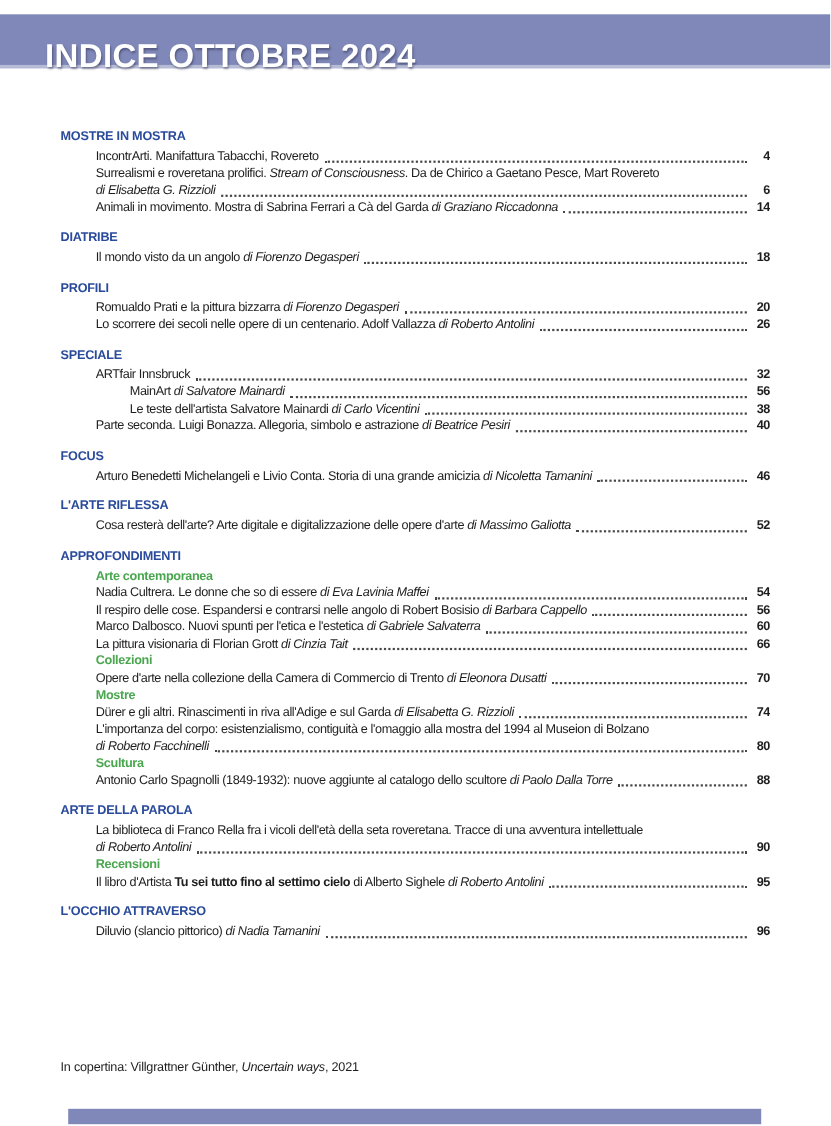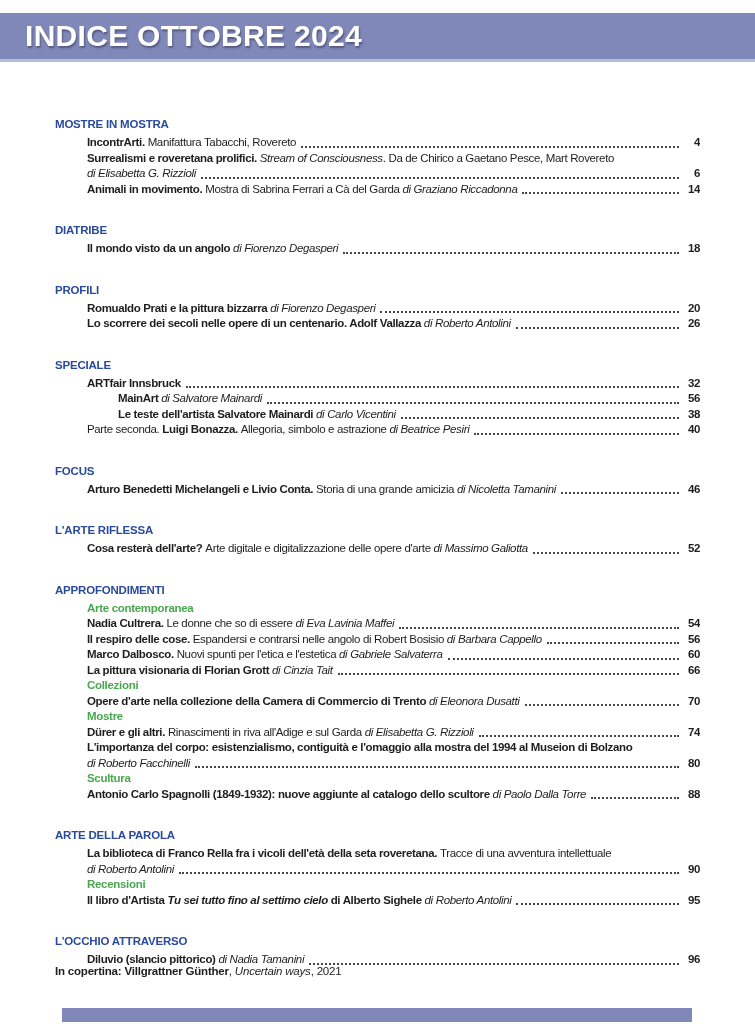--- a/index.html
+++ b/index.html
@@ -15,36 +15,36 @@
   .banner {
     position: absolute;
     top: 13px;
     left: 0;
     width: 100%;
     height: 46px;
     background: var(--banner, #7f88b8);
     border-bottom: 3px solid var(--banner-edge, #b6bbd6);
   }
   .banner h1 {
-    margin: 0;
+    margin: 16px;
     line-height: 46px;
     padding-left: 25px;
     font-size: 30px;
     font-weight: 700;
     color: #ffffff;
     letter-spacing: 0.3px;
     text-shadow: 1px 2px 2px rgba(30,30,60,0.45);
   }
   .toc {
     position: absolute;
     top: 116px;
     left: 55px;
     width: 645px;
   }
-  .section { margin-top: 25px; }
+  .section { margin-top: 11px; }
   .section:first-child { margin-top: 0; }
   .section-title {
     color: var(--heading-blue, #2a4a9b);
     font-weight: 700;
     font-size: 11.5px;
     line-height: 16px;
     letter-spacing: -0.2px;
     margin-bottom: 3px;
   }
   .subhead {
@@ -60,23 +60,23 @@
     align-items: baseline;
     line-height: 15.5px;
     font-size: 11.5px;
     letter-spacing: -0.35px;
     overflow: hidden;
   }
   .indent-1 { padding-left: 32px; }
   .indent-2 { padding-left: 63px; }
   .txt { white-space: nowrap; }
   .s-n { font-weight: 400; font-style: normal; }
-  .s-b { font-weight: 700; }
+  .s-b { font-weight: 400; }
   .s-i { font-style: italic; }
-  .s-bi { font-weight: 700; font-style: italic; }
+  .s-bi { font-weight: 700; }
   .leader {
     flex: 1 1 6px;
     min-width: 6px;
     align-self: flex-end;
     height: 0;
     border-bottom: 2px dotted #474747;
     margin: 0 3px 3px 5px;
   }
   .page-num {
     font-weight: 700;

